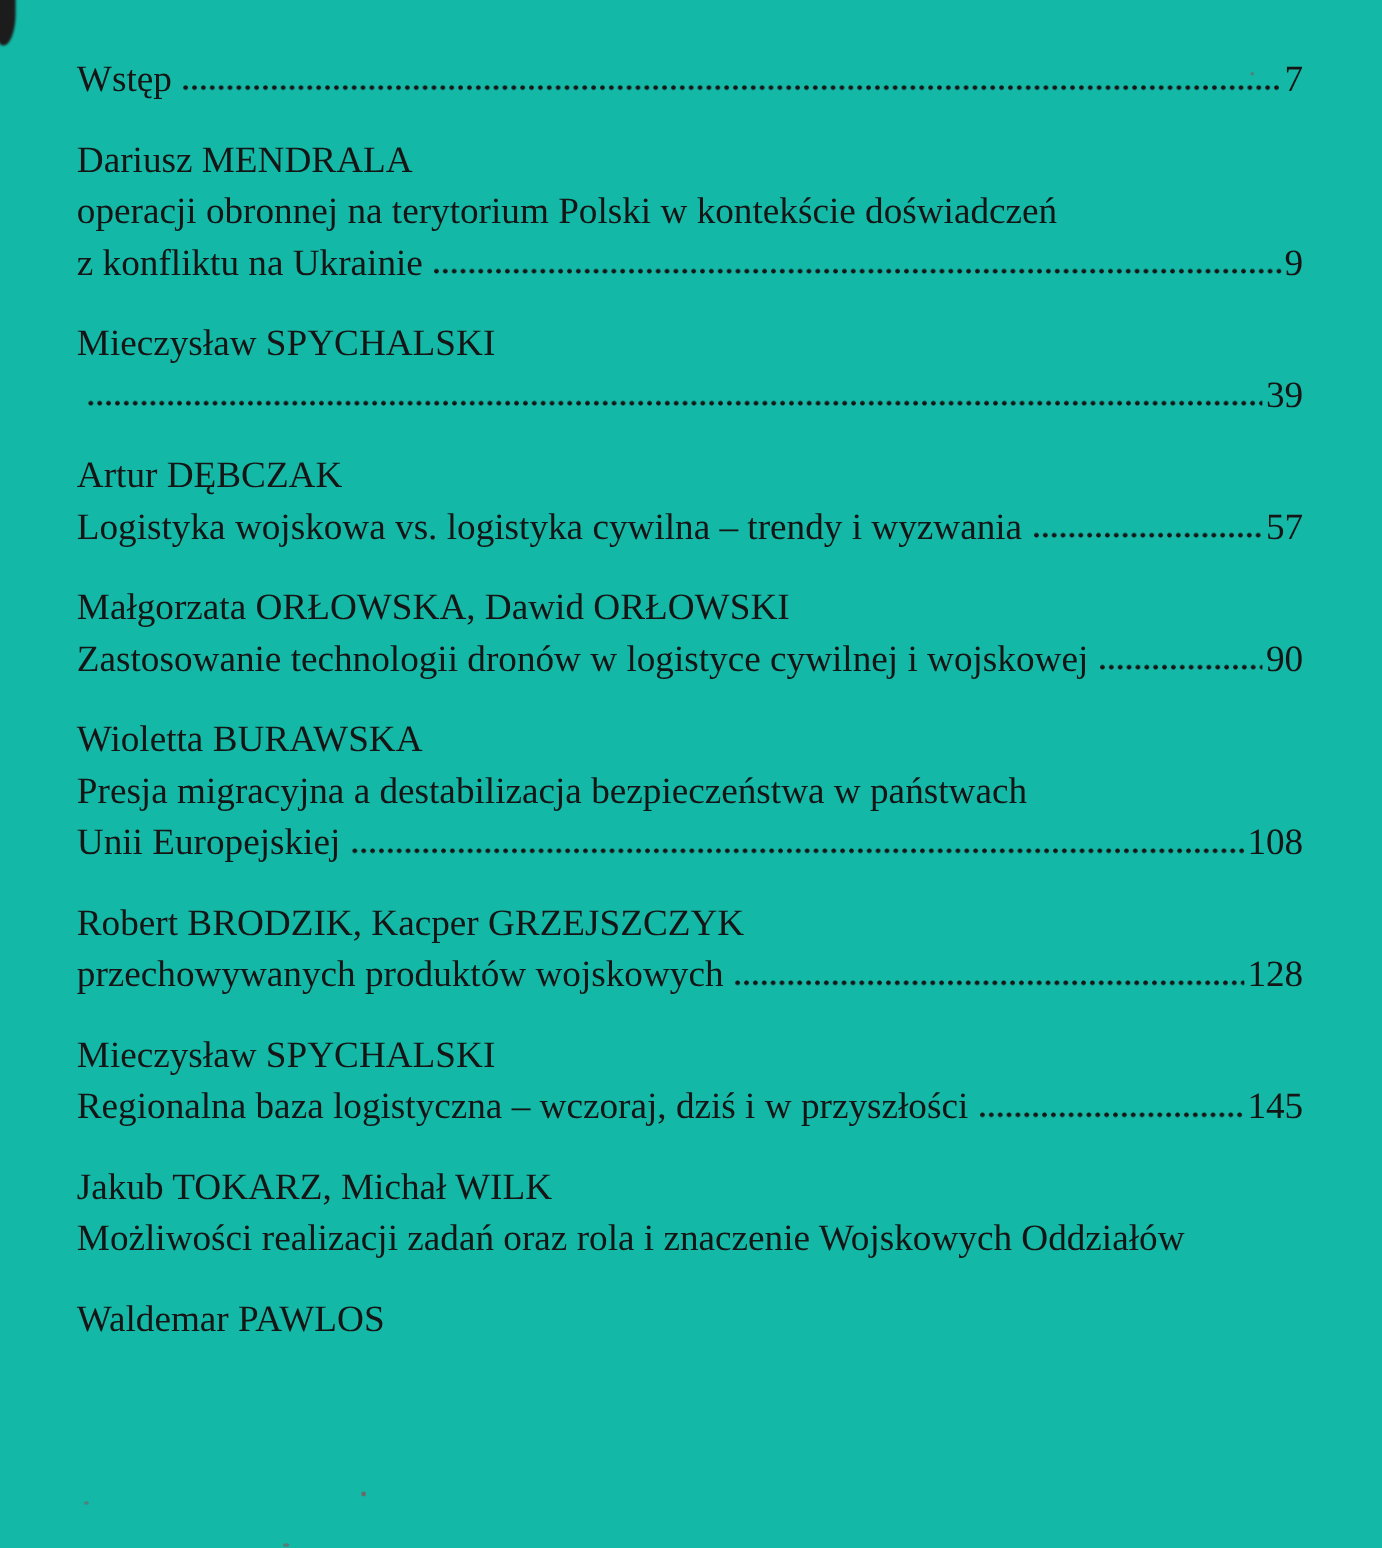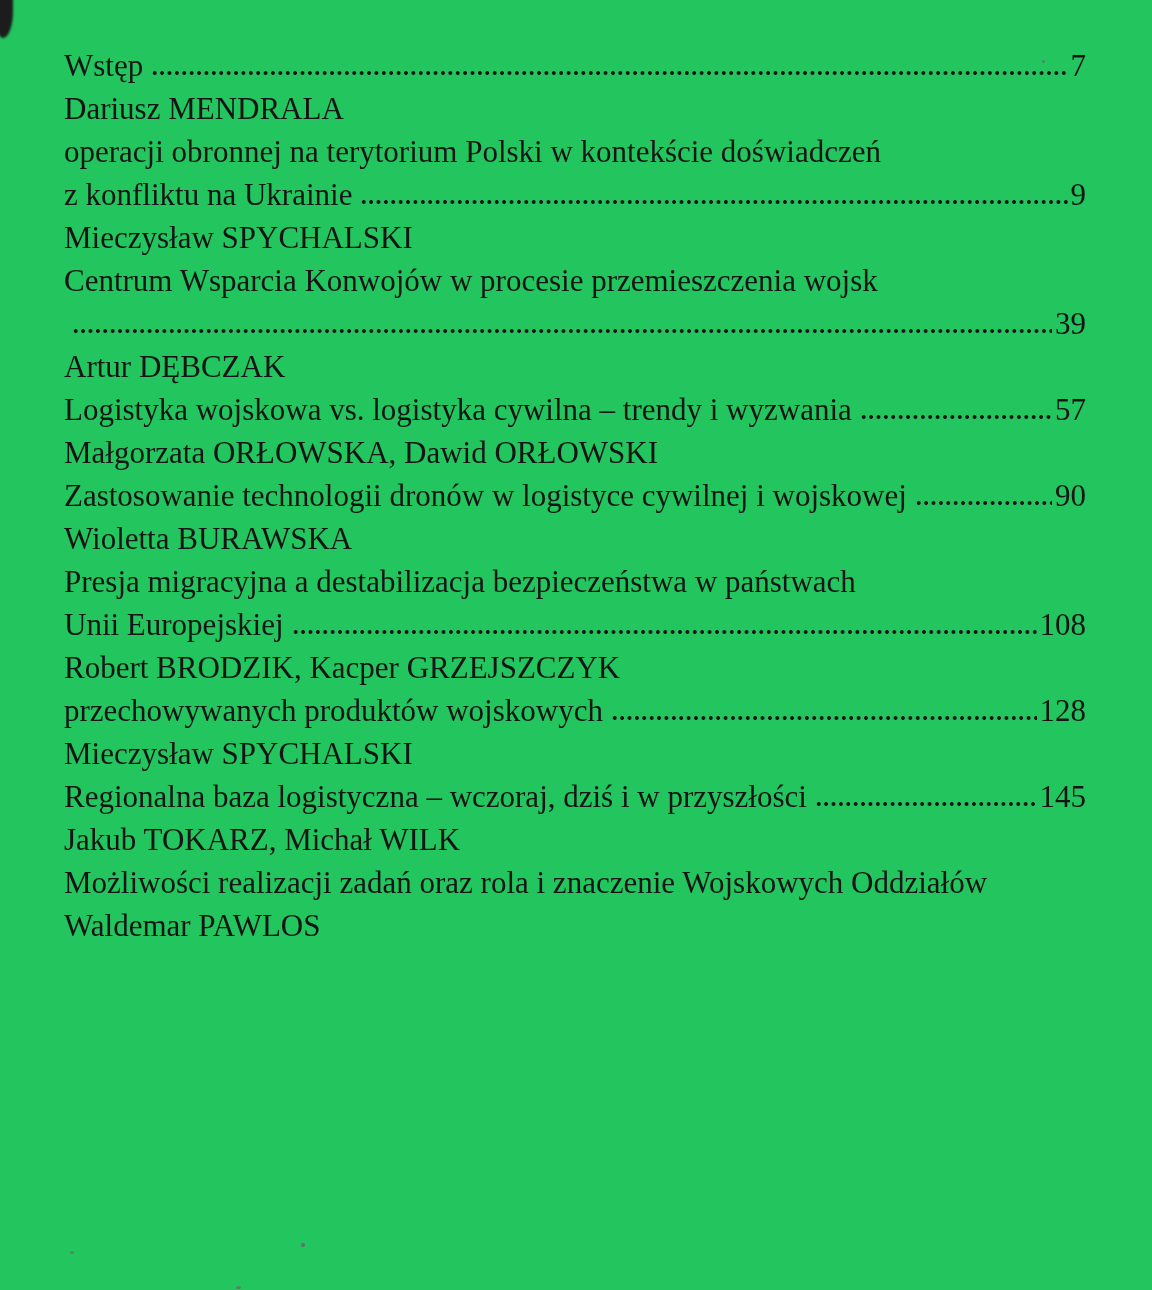--- a/index.html
+++ b/index.html
@@ -5,32 +5,32 @@
 <style>
   html, body {
     margin: 0;
     padding: 0;
     background: #ffffff;
   }
   .page {
     position: relative;
     width: 1152px;
     height: 1290px;
-    background: #22c55e;
+    background: #14b8a6;
     overflow: hidden;
     font-family: "Liberation Serif", "DejaVu Serif", serif;
     color: #151515;
     font-size: 31px;
     -webkit-font-smoothing: antialiased;
   }
   .toc {
     padding: 44px 66px 0 64px;
   }
   .entry {
-    margin-top: 0;
+    margin-top: 24px;
   }
   .entry:first-child {
     margin-top: 0;
   }
   .line {
     line-height: 43px;
     white-space: nowrap;
   }
   .leader-row {
     display: flex;
@@ -102,21 +102,20 @@
       <div class="line">operacji obronnej na terytorium Polski w kontekście doświadczeń</div>
       <div class="leader-row">
         <span class="title-text">z konfliktu na Ukrainie</span>
         <span class="dots"></span>
         <span class="pagenum">9</span>
       </div>
     </div>
 
     <div class="entry">
       <div class="line">Mieczysław SPYCHALSKI</div>
-      <div class="line">Centrum Wsparcia Konwojów w procesie przemieszczenia wojsk</div>
       <div class="leader-row">
         <span class="dots"></span>
         <span class="pagenum">39</span>
       </div>
     </div>
 
     <div class="entry">
       <div class="line">Artur DĘBCZAK</div>
       <div class="leader-row">
         <span class="title-text">Logistyka wojskowa vs. logistyka cywilna – trendy i wyzwania</span>

